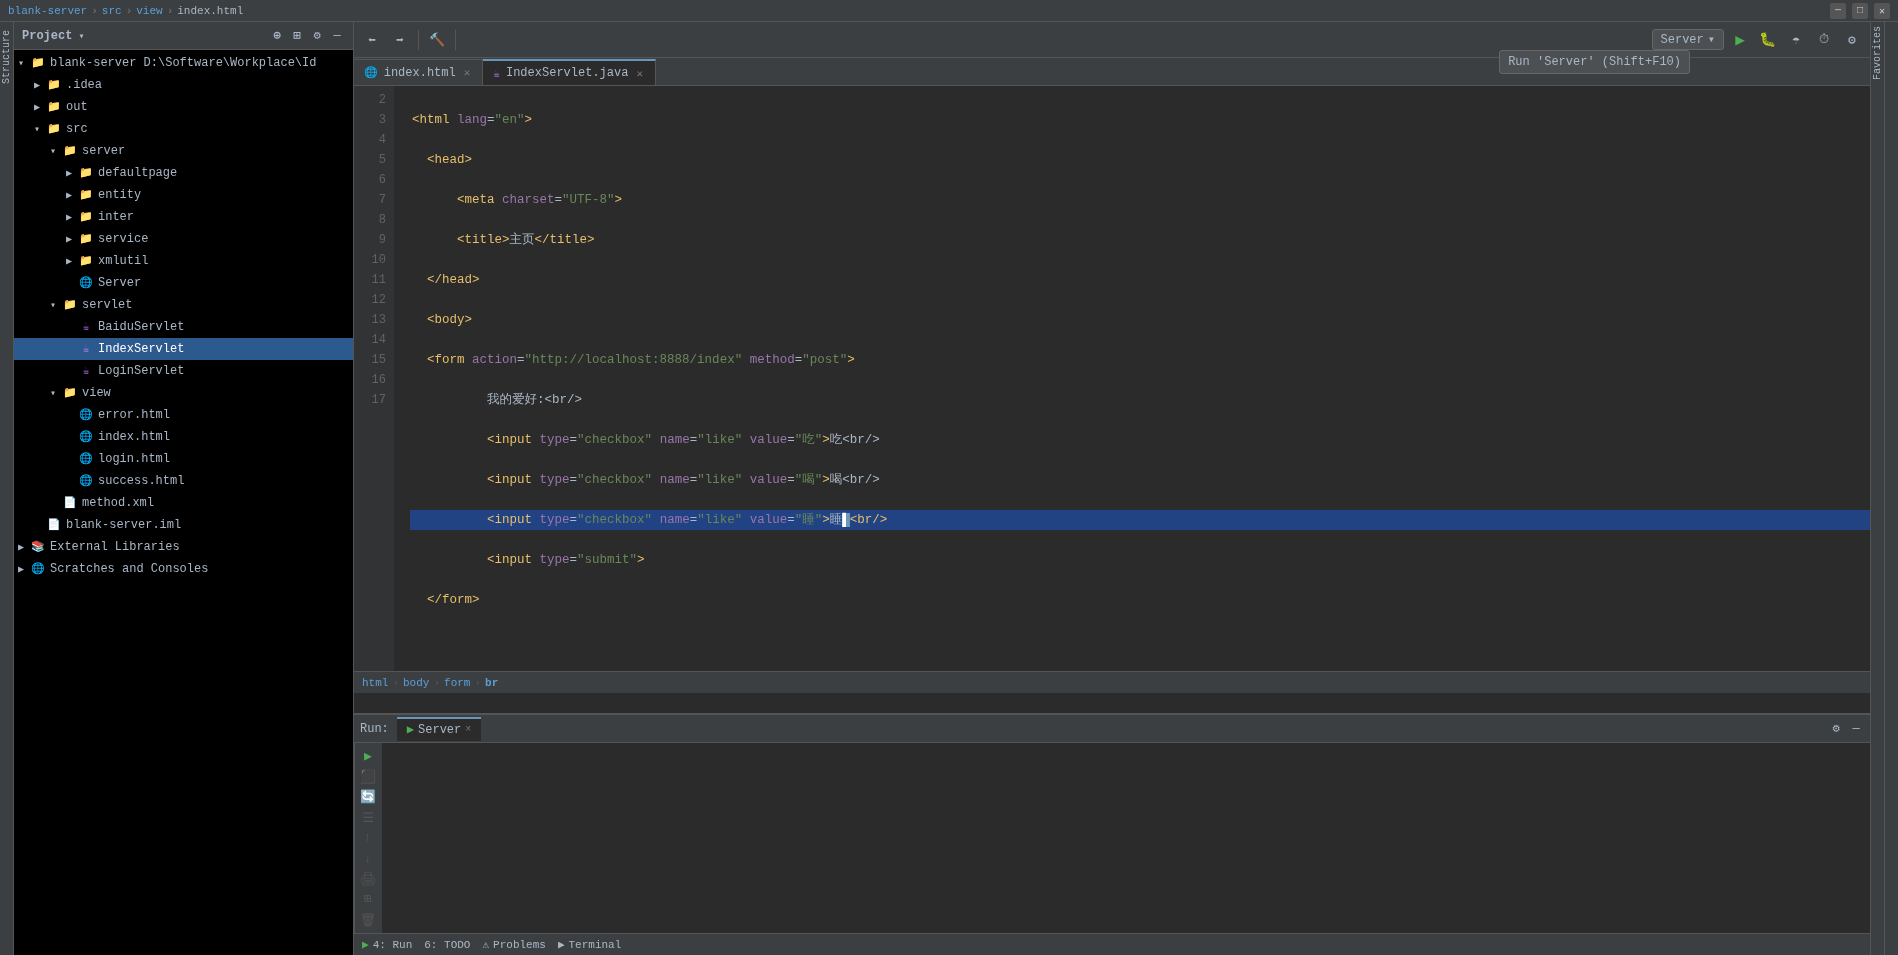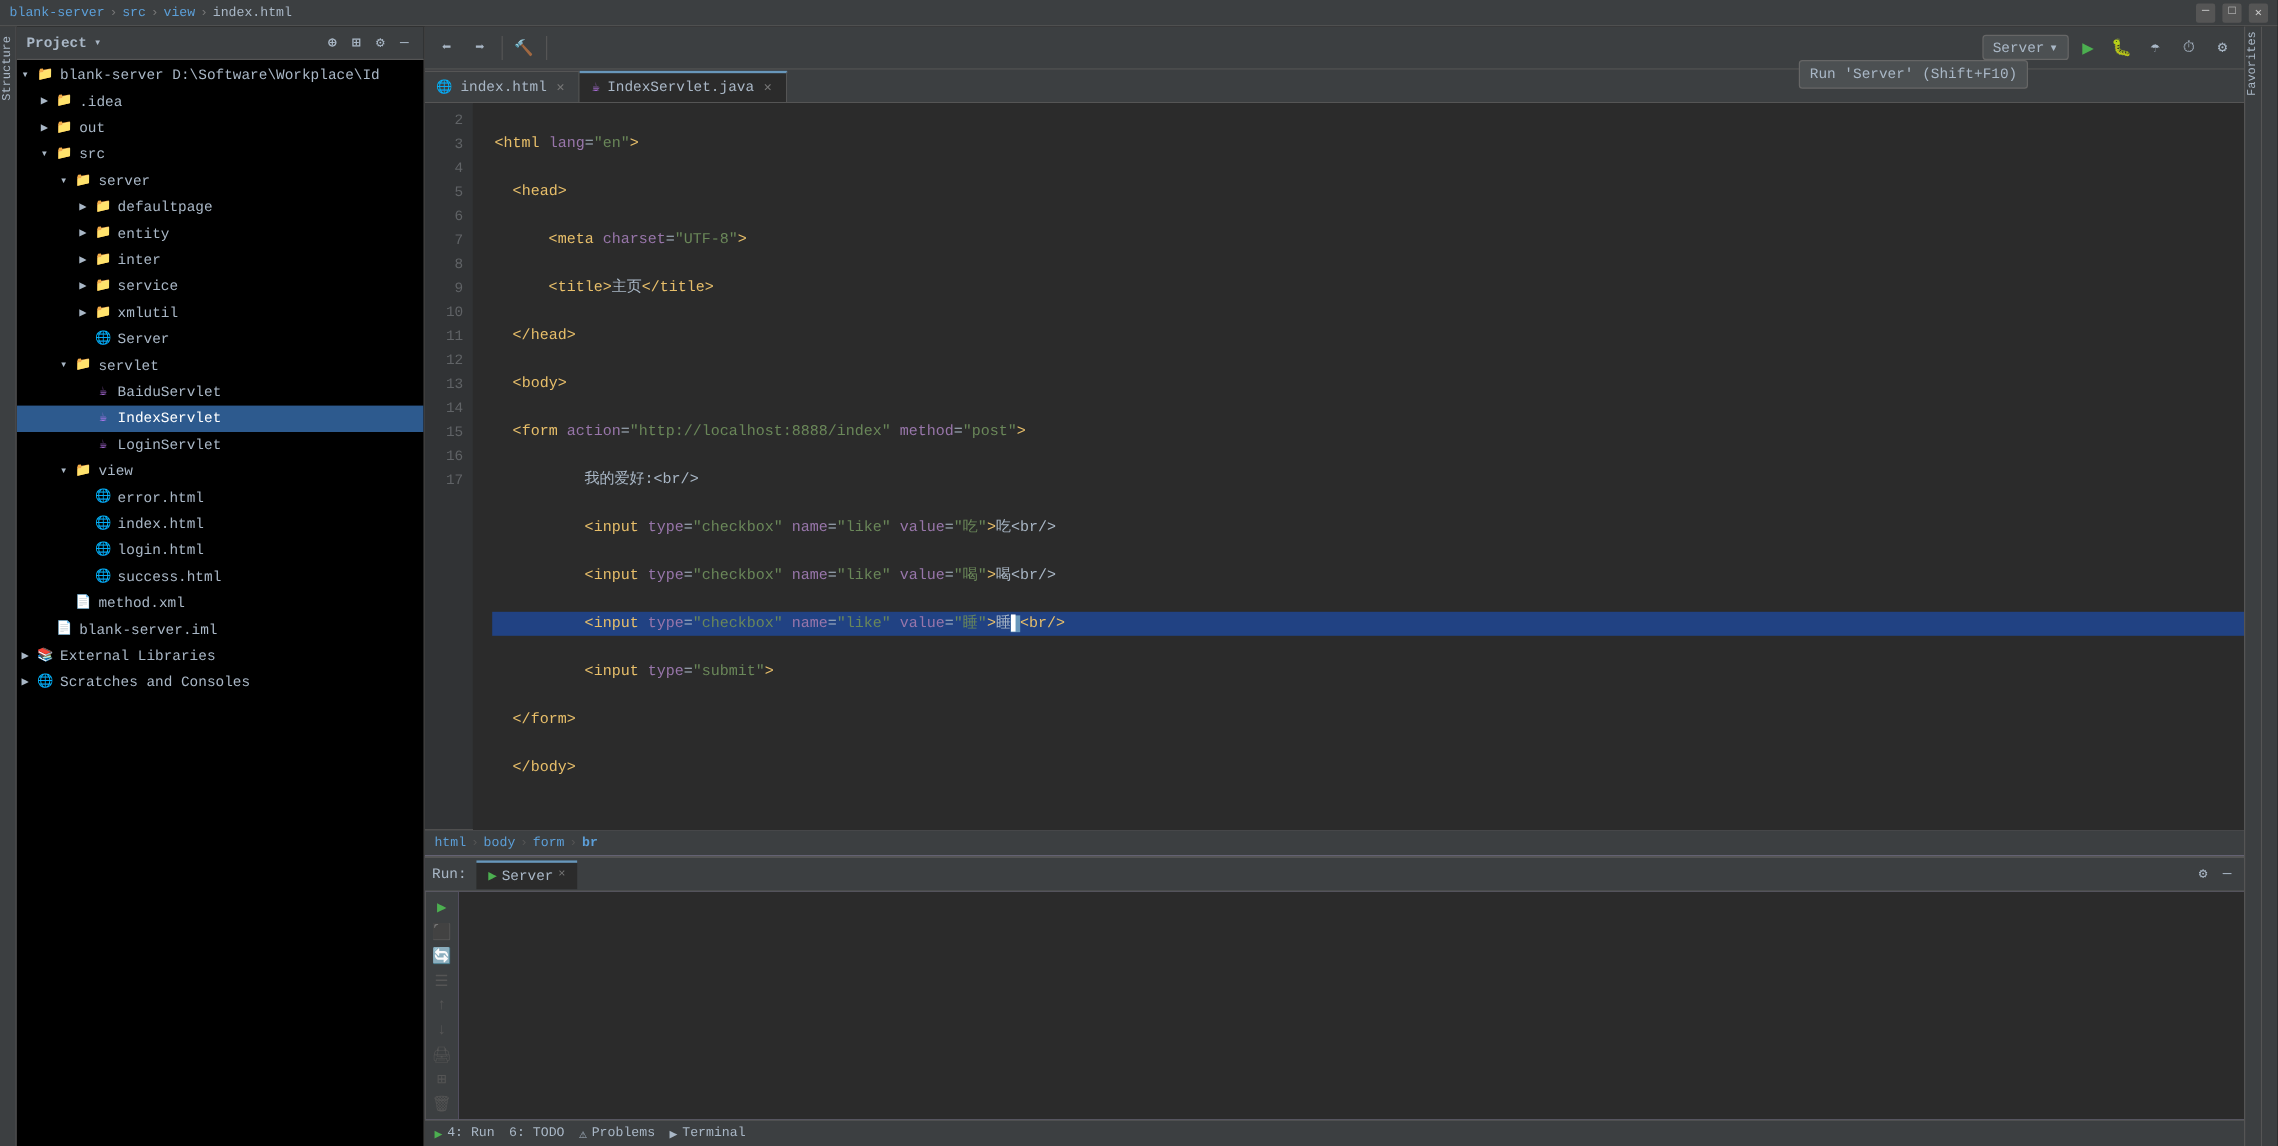--- a/index.html
+++ b/index.html
@@ -312,25 +312,26 @@
       color: #7a9cc4;
       gap: 4px;
       border-top: 1px solid #555;
       flex-shrink: 0;
     }
     .breadcrumb-sep { color: #555; }
 
     
     .bottom-panel {
       height: 220px;
-      background: #c4b5fd;
+      background: #0ea5e9;
       display: flex;
       flex-direction: column;
       border-top: 2px solid #555;
       flex-shrink: 0;
+      margin-top: 20px;
     }
     .bottom-tab-bar {
       height: 28px;
       background: #3c3f41;
       display: flex;
       align-items: center;
       border-bottom: 1px solid #555;
       padding: 0 6px;
       gap: 2px;
       flex-shrink: 0;
@@ -747,21 +748,20 @@
 <div class="code-line">      <span class="tag">&lt;</span><span class="tag-name">title</span><span class="tag">&gt;</span><span class="chinese-text">主页</span><span class="tag">&lt;/</span><span class="tag-name">title</span><span class="tag">&gt;</span></div>
 <div class="code-line">  <span class="tag">&lt;/</span><span class="tag-name">head</span><span class="tag">&gt;</span></div>
 <div class="code-line">  <span class="tag">&lt;</span><span class="tag-name">body</span><span class="tag">&gt;</span></div>
 <div class="code-line">  <span class="tag">&lt;</span><span class="tag-name">form</span> <span class="attr-name">action</span><span class="bracket">=</span><span class="attr-value">"http://localhost:8888/index"</span> <span class="attr-name">method</span><span class="bracket">=</span><span class="attr-value">"post"</span><span class="tag">&gt;</span></div>
 <div class="code-line">          <span class="chinese-text">我的爱好:&lt;br/&gt;</span></div>
 <div class="code-line">          <span class="tag">&lt;</span><span class="tag-name">input</span> <span class="attr-name">type</span><span class="bracket">=</span><span class="attr-value">"checkbox"</span> <span class="attr-name">name</span><span class="bracket">=</span><span class="attr-value">"like"</span> <span class="attr-name">value</span><span class="bracket">=</span><span class="attr-value">"吃"</span><span class="tag">&gt;</span><span class="chinese-text">吃&lt;br/&gt;</span></div>
 <div class="code-line">          <span class="tag">&lt;</span><span class="tag-name">input</span> <span class="attr-name">type</span><span class="bracket">=</span><span class="attr-value">"checkbox"</span> <span class="attr-name">name</span><span class="bracket">=</span><span class="attr-value">"like"</span> <span class="attr-name">value</span><span class="bracket">=</span><span class="attr-value">"喝"</span><span class="tag">&gt;</span><span class="chinese-text">喝&lt;br/&gt;</span></div>
 <div class="code-line selected-line">          <span class="tag">&lt;</span><span class="tag-name">input</span> <span class="attr-name">type</span><span class="bracket">=</span><span class="attr-value">"checkbox"</span> <span class="attr-name">name</span><span class="bracket">=</span><span class="attr-value">"like"</span> <span class="attr-name">value</span><span class="bracket">=</span><span class="attr-value">"睡"</span><span class="tag">&gt;</span><span class="chinese-text">睡</span><span style="background:#6897bb; color:#fff;">▌</span><span class="tag">&lt;br/&gt;</span></div>
 <div class="code-line">          <span class="tag">&lt;</span><span class="tag-name">input</span> <span class="attr-name">type</span><span class="bracket">=</span><span class="attr-value">"submit"</span><span class="tag">&gt;</span></div>
 <div class="code-line">  <span class="tag">&lt;/</span><span class="tag-name">form</span><span class="tag">&gt;</span></div>
-<div class="code-line">  <span class="tag">&lt;/</span><span class="tag-name">body</span><span class="tag">&gt;</span></div>
 
       </div>
     </div>
 
     <div class="breadcrumb-bar">
       <span style="color:#5c9fd8; cursor:pointer;">html</span>
       <span class="breadcrumb-sep">›</span>
       <span style="color:#5c9fd8; cursor:pointer;">body</span>
       <span class="breadcrumb-sep">›</span>
       <span style="color:#5c9fd8; cursor:pointer;">form</span>

